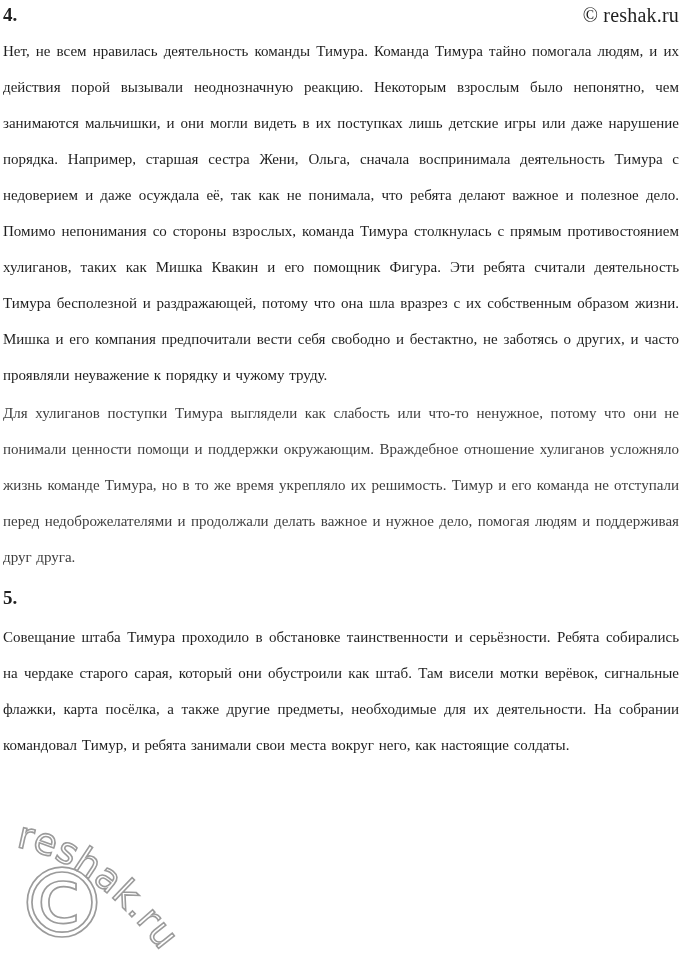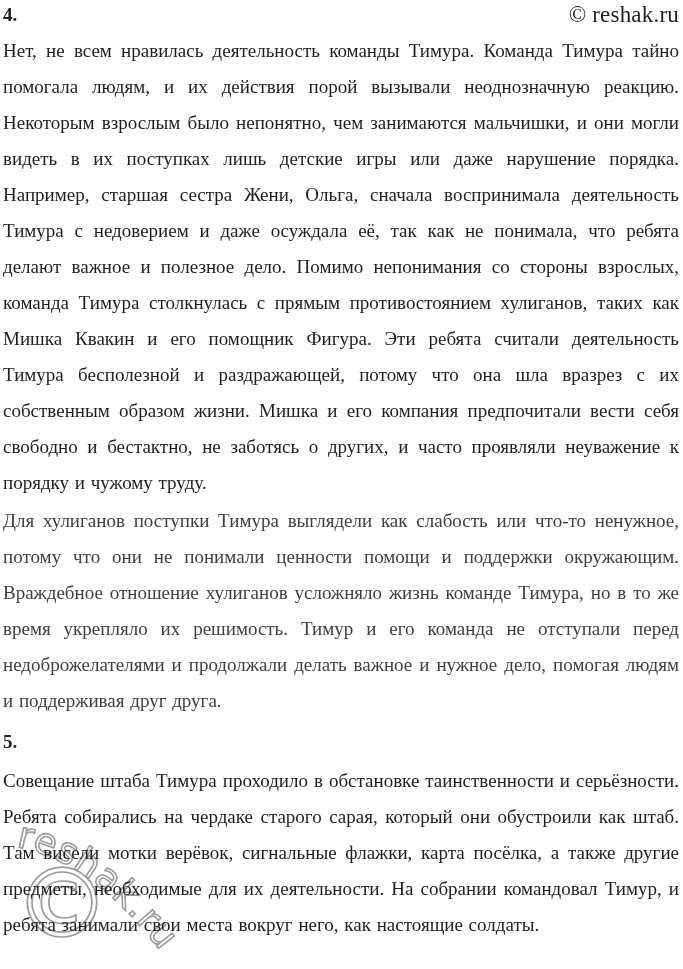--- a/index.html
+++ b/index.html
@@ -22,27 +22,27 @@
     position:relative;z-index:2;
     display:flex;justify-content:space-between;align-items:flex-start;
     height:30px;
   }
   .section-number{
     font-weight:bold;
     font-size:19px;
     line-height:24px;
   }
   .site-credit{
-    font-size:23px;
+    font-size:20px;
     line-height:24px;
     letter-spacing:0.2px;
   }
   .para{
     position:relative;z-index:2;
-    font-size:19px;
+    font-size:15px;
     line-height:36px;
     text-align:justify;
     color:var(--text);
     margin:0 0 2px 0;
     word-spacing:1px;
   }
   .para.faded{color:var(--faded);}
   .heading-5{
     position:relative;z-index:2;
     font-weight:bold;

